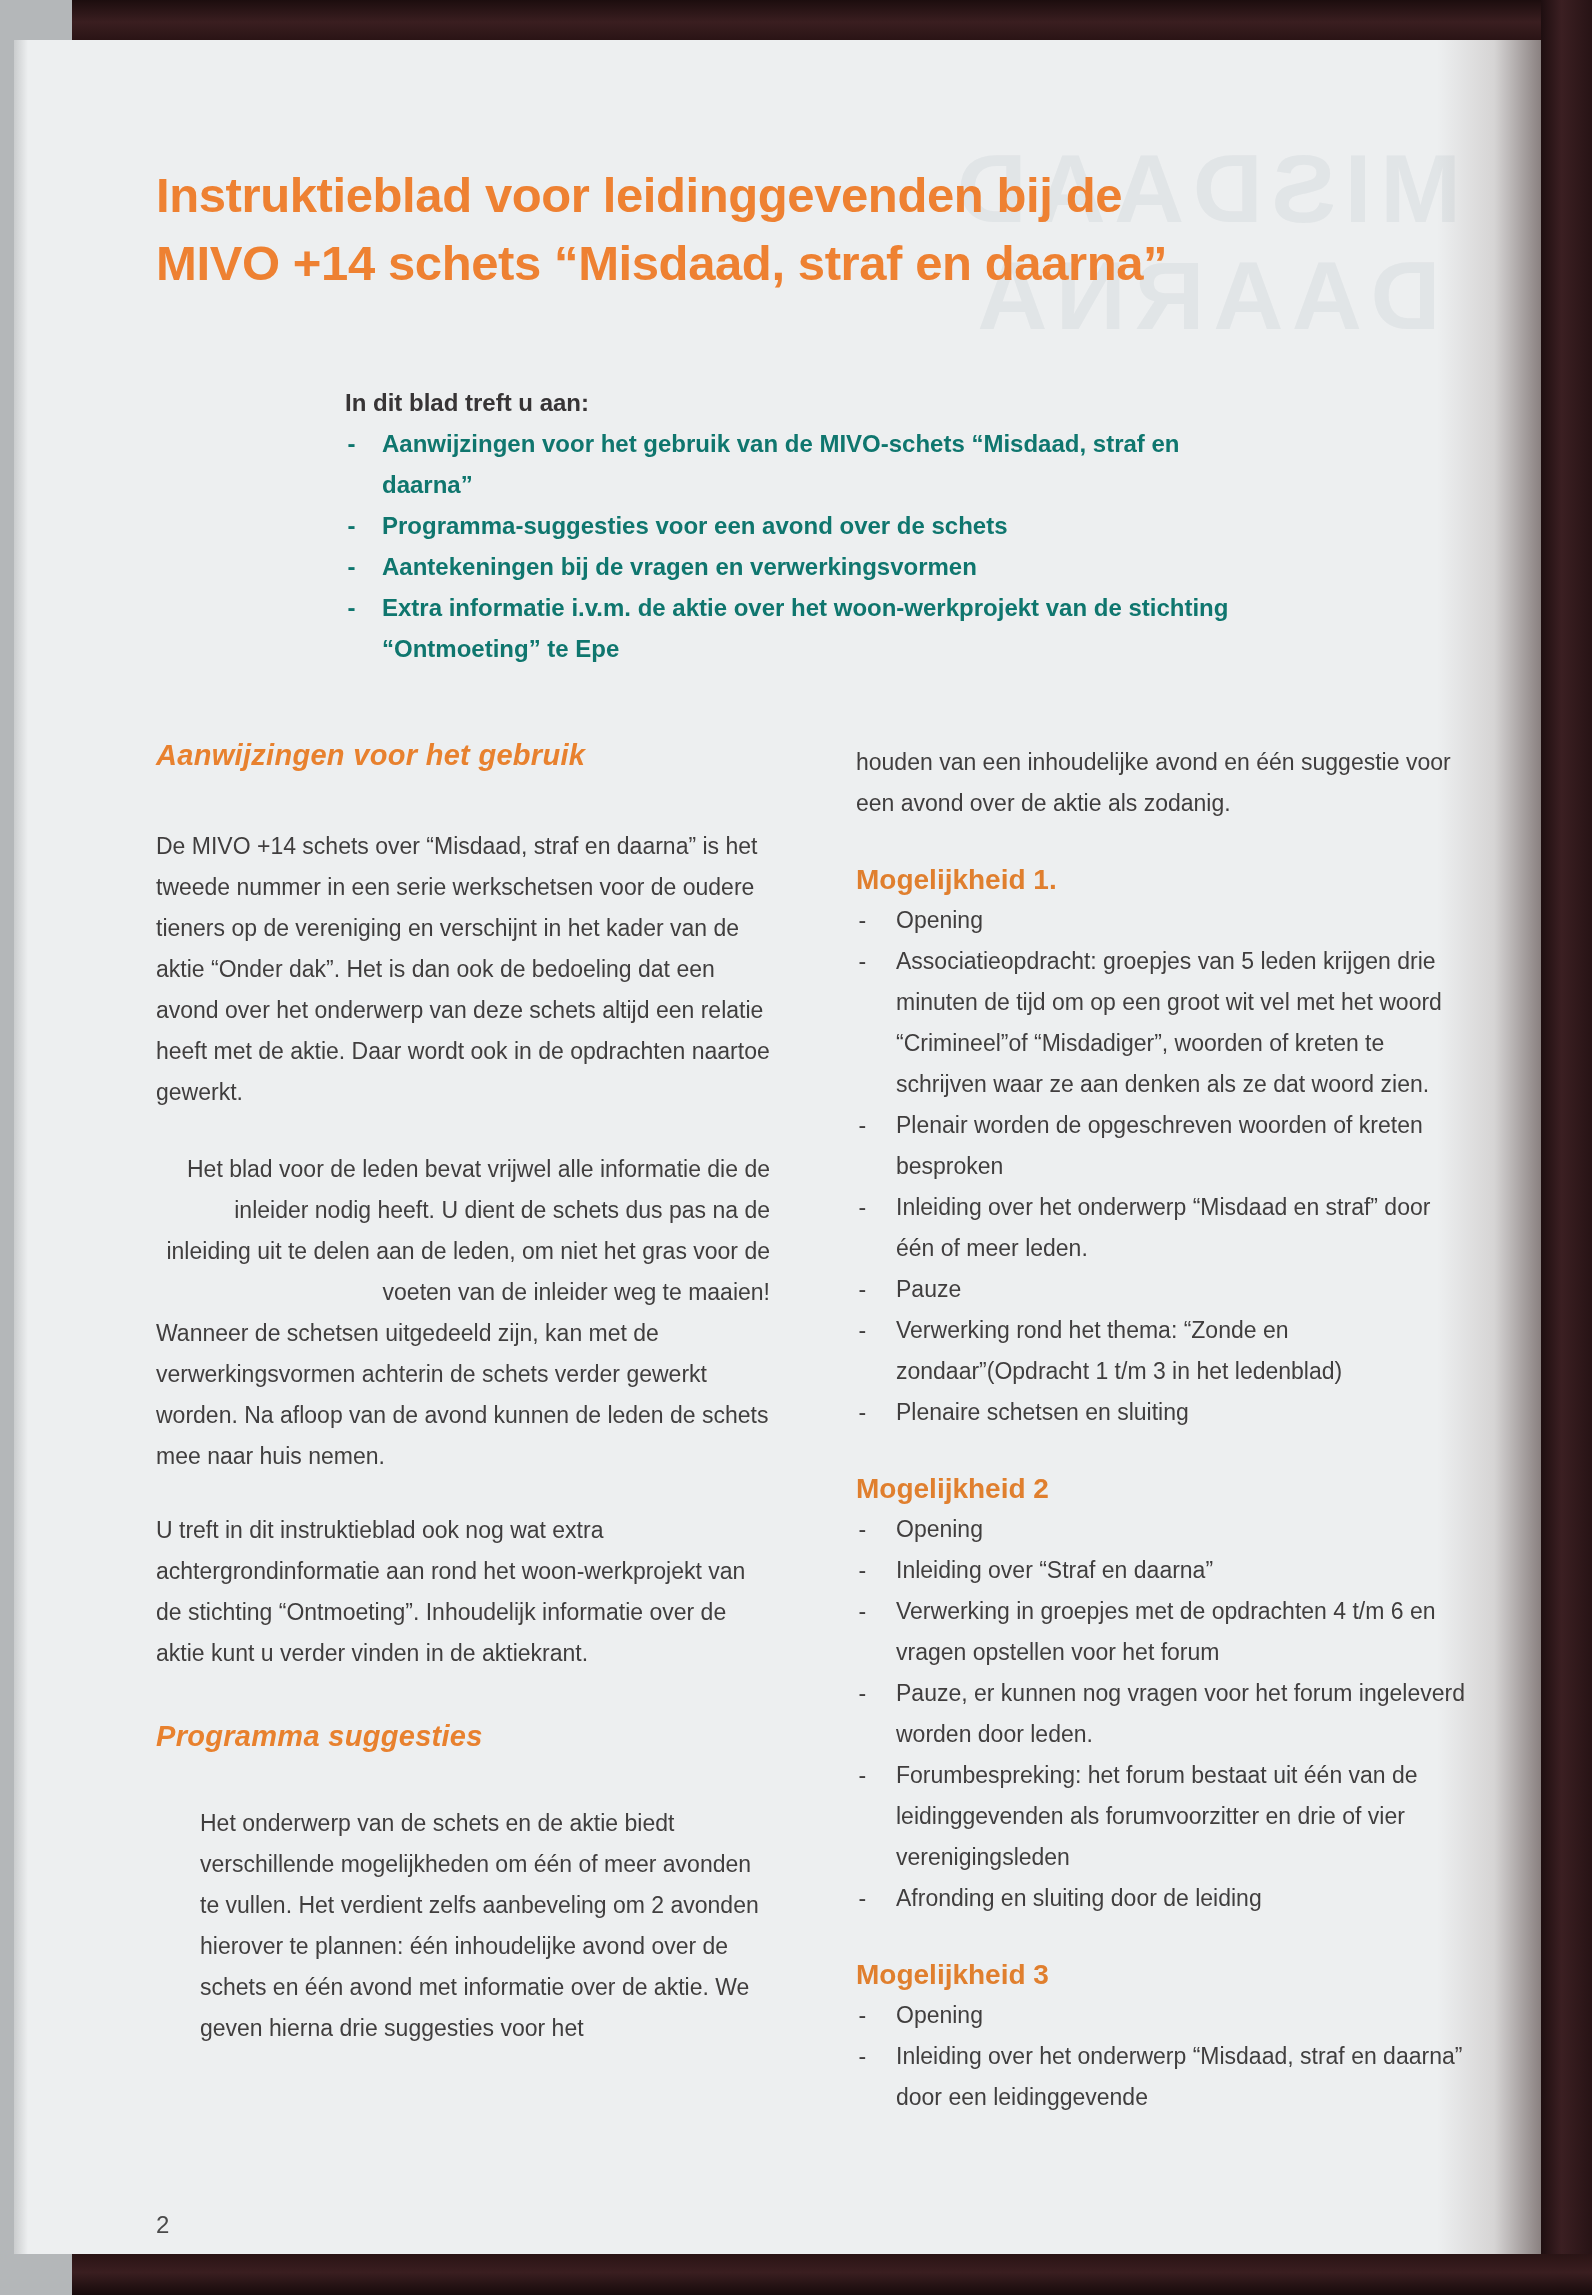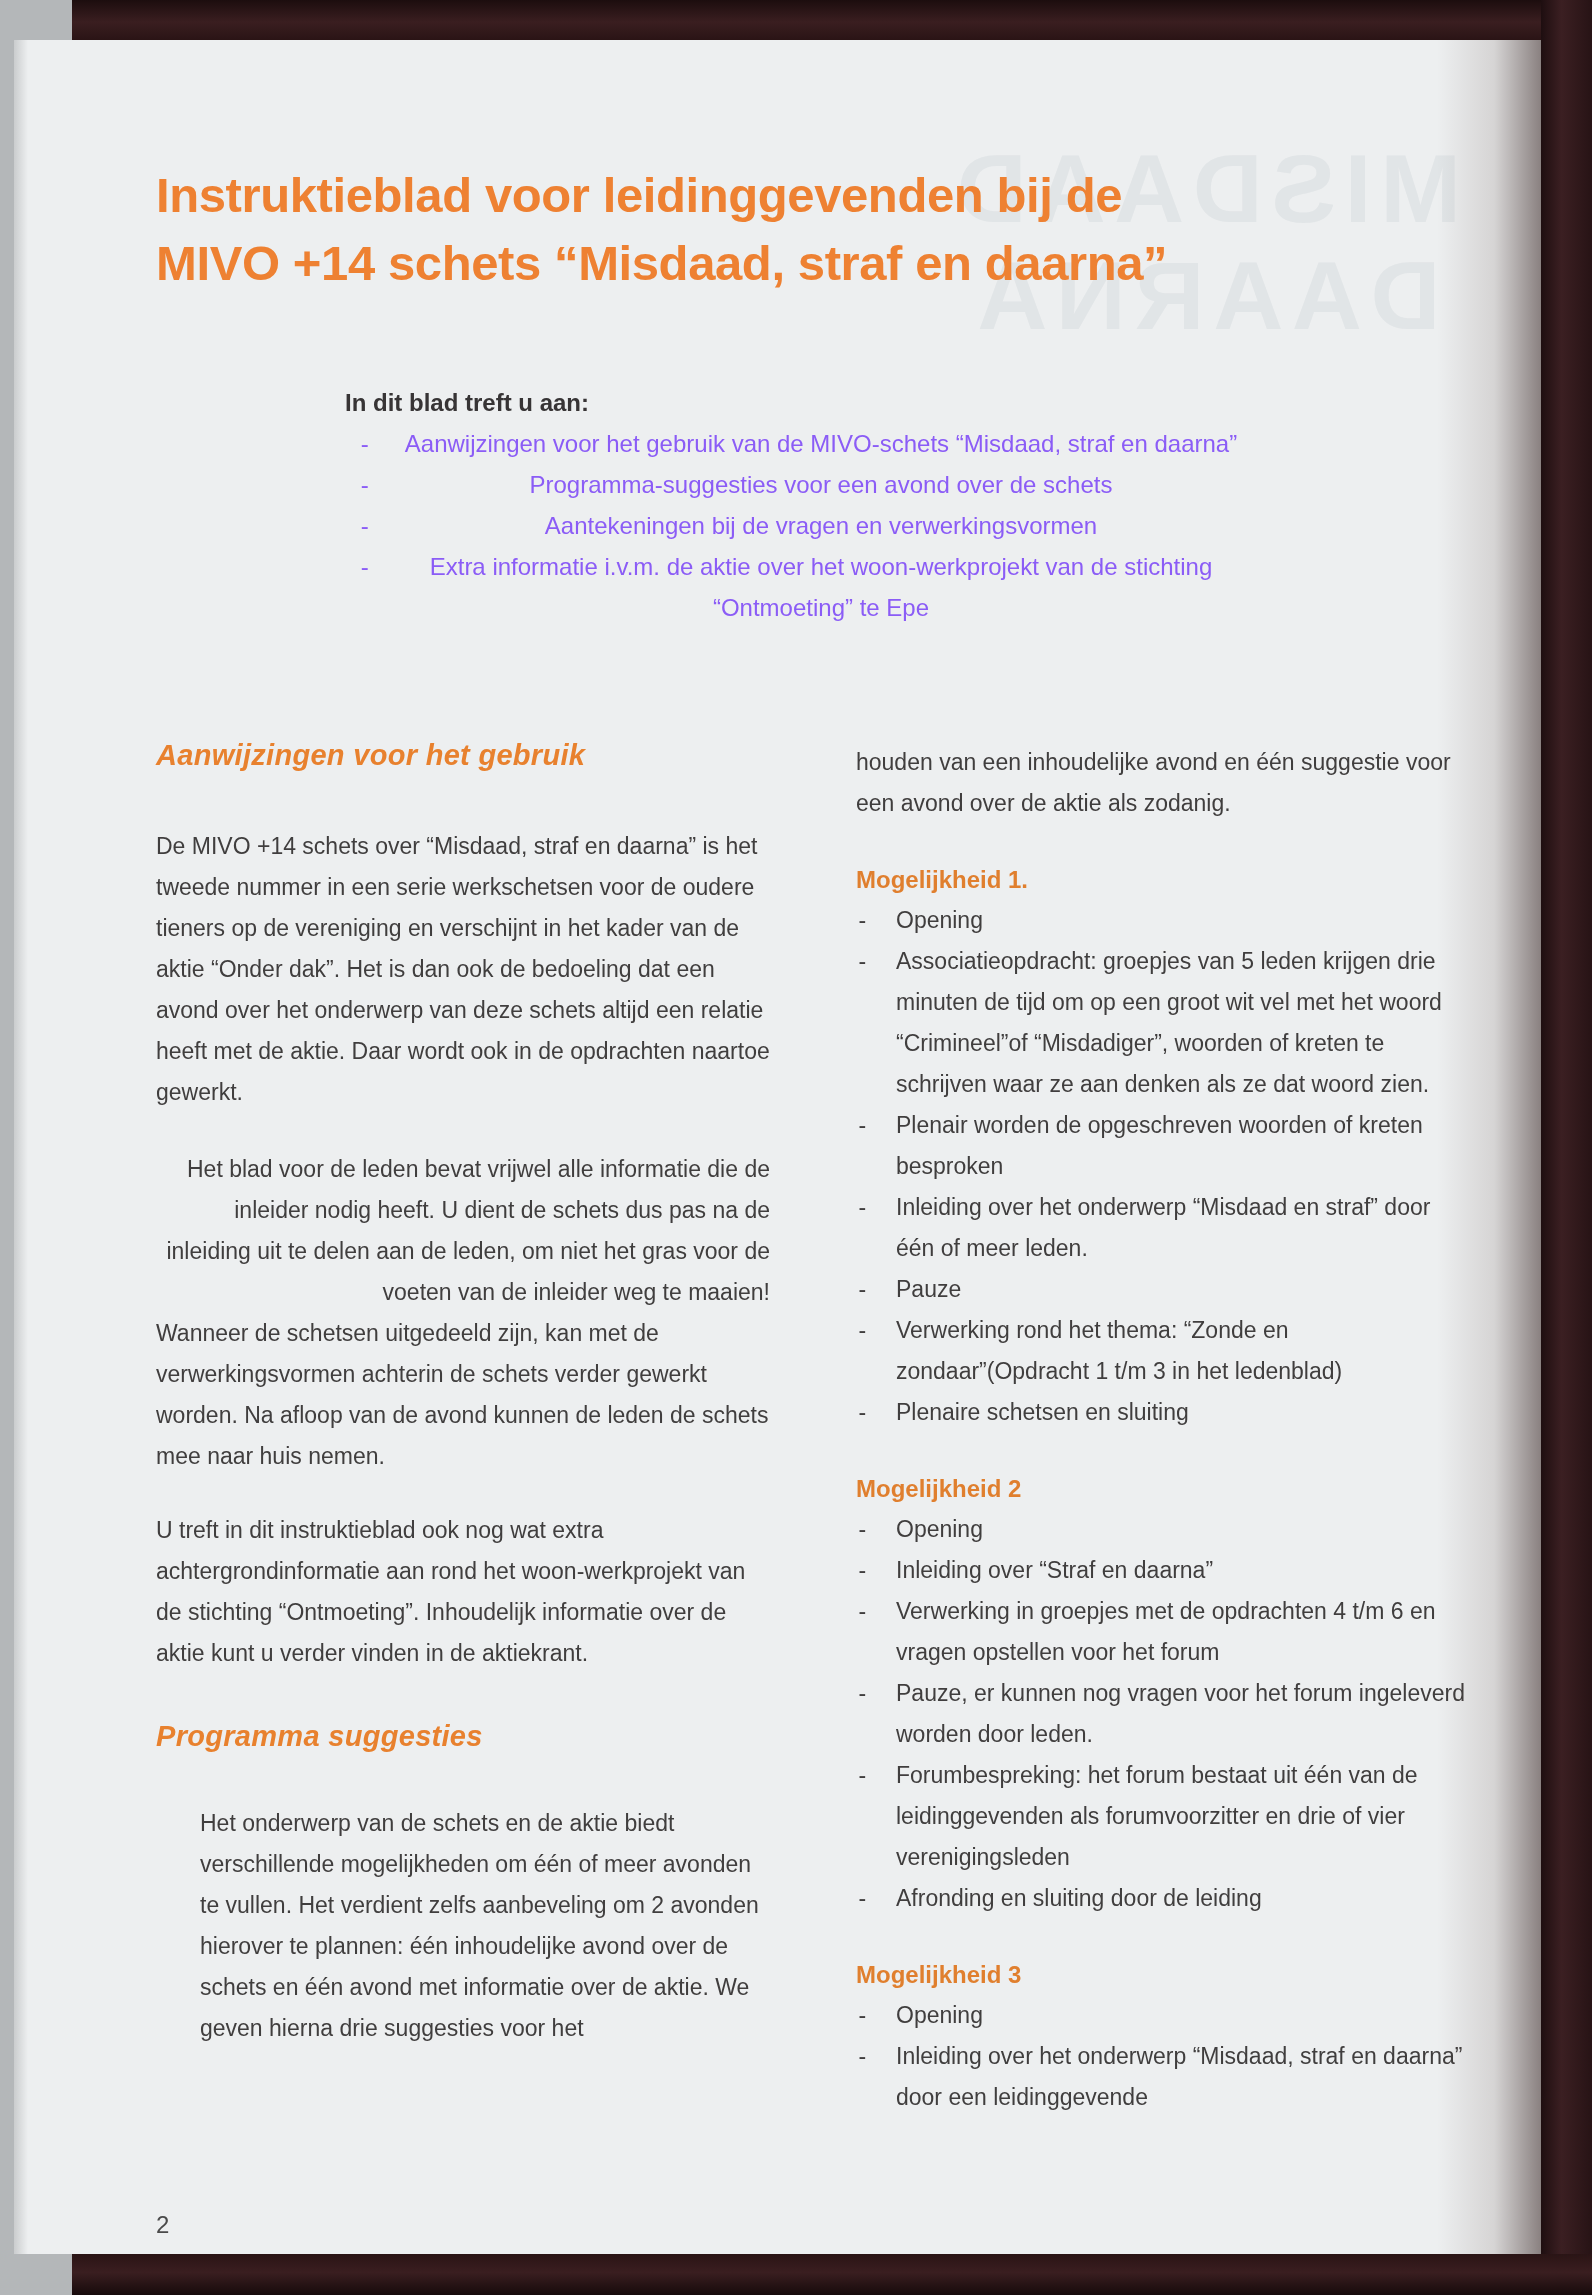--- a/index.html
+++ b/index.html
@@ -45,21 +45,21 @@
   
   .title {
     position:absolute; left:142px; top:121px; width:1243px;
     font-size:49px; font-weight:700; line-height:68px;
     color:#ee8132; letter-spacing:-0.4px;
   }
 
   
   .intro { position:absolute; left:331px; top:342px; width:915px; color:#373435; }
   .intro-heading { font-size:24px; font-weight:700; line-height:41px; }
-  .intro .li { grid-template-columns:37px 1fr; font-size:24px; font-weight:400; color:#8b5cf6;text-align:center; }
+  .intro .li { grid-template-columns:37px 1fr; font-size:24px; font-weight:700; color:#0f766e; }
 
   
   .li { display:grid; font-size:23px; line-height:41px; color:#403e3e; }
   .li::before { content:"-"; padding-left:2.6px; }
 
   
   .col-left { position:absolute; left:142px; top:696px; width:614px; }
   .sec-h {
     font-size:29px; font-weight:700; font-style:italic;
     color:#e8812e; line-height:38px; letter-spacing:0.3px;
@@ -68,21 +68,21 @@
   .p1  { margin-top:52px; }
   .p2  { margin-top:36px;text-align:right; }
   .p2b { margin-top:0; }
   .p3  { margin-top:33px; }
   .h2b { margin-top:43px; }
   .p4  { margin-top:48px;margin-left:44px; }
 
   
   .col-right { position:absolute; left:842px; top:702px; width:618px; }
   .r-intro { font-size:23px; line-height:41px; color:#403e3e; }
-  .r-section h3 { margin-top:35px; font-size:24px; font-weight:700; color:#e07f2e; line-height:41px; }
+  .r-section h3 { margin-top:35px; font-size:28px; font-weight:700; color:#e07f2e; line-height:41px; }
   .col-right .li { grid-template-columns:40px 1fr; }
 
   
   .page-number { position:absolute; left:142px; top:2171px; font-size:24px; color:#4a4a4a; }
 </style>
 </head>
 <body>
 
 <div class="book-top"></div>
 <div class="book-right"></div>

